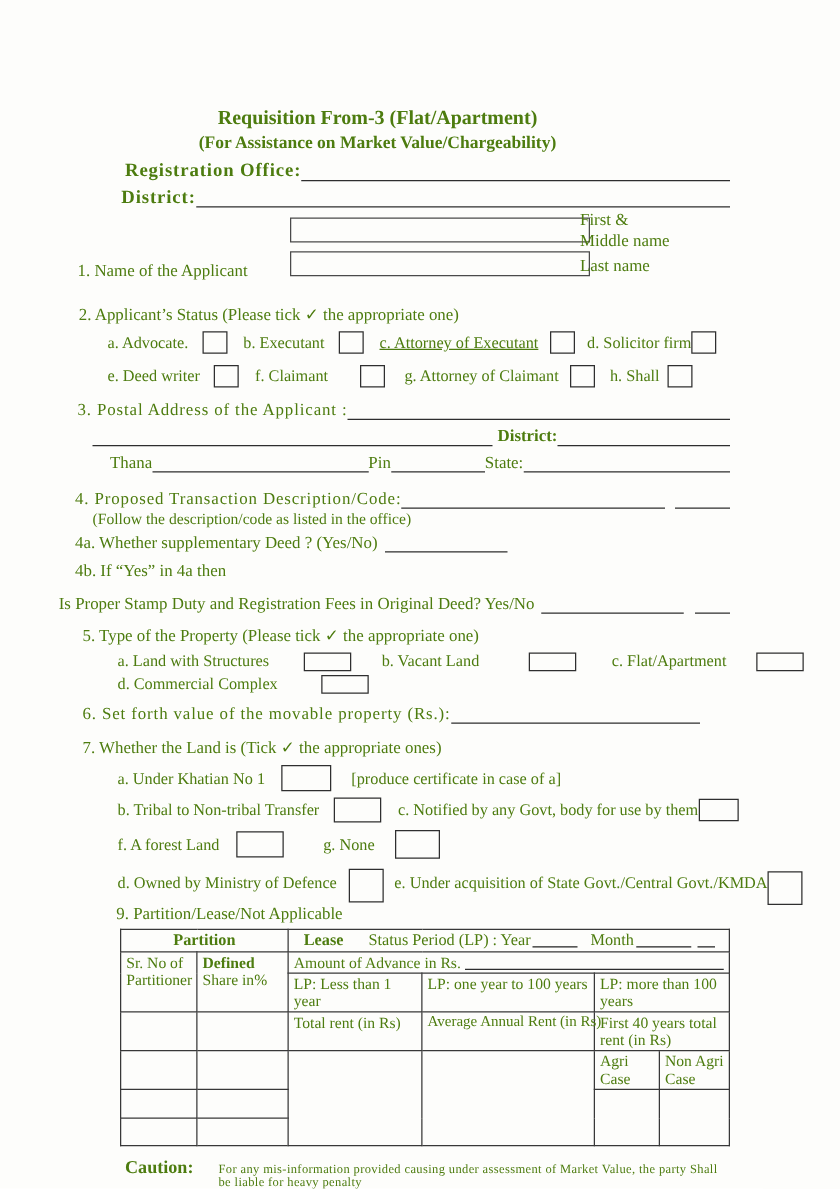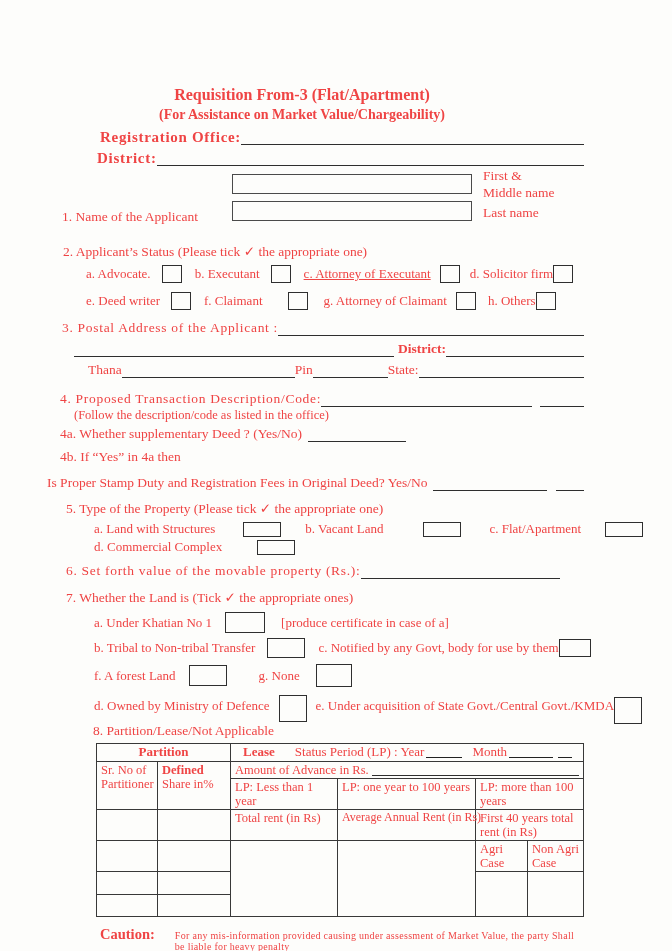--- a/index.html
+++ b/index.html
@@ -1,21 +1,21 @@
 <!DOCTYPE html>
 <html><head>
 <meta charset="utf-8">
 <style>
   * { box-sizing: border-box; margin: 0; padding: 0; }
   html,body { background:#ffffff; }
   .page {
     position: relative;
     width: 672px; height: 951px;
     background: #fdfdfb;
-    color: #ef4444;
+    color: #4d7c0f;
     font-family: "Liberation Serif", "DejaVu Serif", serif;
     font-size: 13.5px;
     overflow: hidden;
     padding-right: 88px;
   }
   .b { font-weight: bold; }
   .ls1 { letter-spacing: 0.7px; }
   .center { text-align: center; }
   .row { display: flex; align-items: flex-end; }
   .rowc { display: flex; align-items: center; }
@@ -30,21 +30,21 @@
   .title-block { margin: 86px 80px 0 100px; }
   .title { font-size: 16px; line-height: 18px; }
   .subtitle { font-size: 14px; line-height: 18px; margin-top: 2px; }
   .hdr-row { margin-left: 100px; margin-top: 5px; font-size: 15px; }
   .hdr-row .fill { margin-bottom: 1px; }
   .item1 { position: relative; height: 58px; margin-top: 6px; font-size: 13.5px; }
   .namebox {
     position: absolute; left: 232px; width: 240px; height: 20px;
     border: 1.5px solid #4a4a4a; background: transparent;
   }
-  .sidelabel { position: absolute; left: 483px; line-height: 16px; }
+  .sidelabel { position: absolute; left: 464px; line-height: 16px; }
   .sec-head { margin-left: 63px; margin-top: 12px; }
   .opt-label { white-space: nowrap; }
   .note { font-size: 12.5px; }
   table.p8 {
     border-collapse: collapse; table-layout: fixed;
     margin-left: 96px; margin-top: 4px; width: 487px;
     font-size: 12.5px; line-height: 1.12;
   }
   table.p8 td { border: 1.4px solid #383838; padding: 1px 4px; vertical-align: top; }
   .ulseg { display: inline-block; border-bottom: 1.3px solid #222; height: 11px; flex: none; }
@@ -89,21 +89,21 @@
     <span class="opt-label" style="margin-left:10px;">d. Solicitor firm</span>
     <span class="cb" style="margin-left:auto; margin-right:22px;"></span>
   </div>
   <div class="rowc" style="margin-left:86px; margin-top:9px; font-size:13px;">
     <span class="opt-label">e. Deed writer</span>
     <span class="cb" style="margin-left:11px;"></span>
     <span class="opt-label" style="margin-left:13px;">f. Claimant</span>
     <span class="cb" style="margin-left:25px;"></span>
     <span class="opt-label" style="margin-left:16px;">g. Attorney of Claimant</span>
     <span class="cb" style="margin-left:9px;"></span>
-    <span class="opt-label" style="margin-left:12px;">h. Others</span>
+    <span class="opt-label" style="margin-left:12px;">h. Shall</span>
     <span class="cb" style="margin-left:auto; margin-right:30px;"></span>
   </div>
 
   <div class="row" style="margin-left:62px; margin-top:10px;">
     <span class="ls1">3. Postal Address of the Applicant :</span>
     <span class="fill grow"></span>
   </div>
   <div class="row" style="margin-left:74px; margin-top:5px;">
     <span class="fill grow"></span>
     <span class="b" style="margin-left:4px;">District:</span>
@@ -174,21 +174,21 @@
     <span class="opt-label" style="margin-left:32px;">g. None</span>
     <span class="cb" style="width:36px; height:23px; margin-left:16px;"></span>
   </div>
   <div class="rowc" style="margin-left:94px; margin-top:5px; font-size:13px;">
     <span class="opt-label">d. Owned by Ministry of Defence</span>
     <span class="cb" style="width:28px; height:27px; margin-left:10px; transform:translateY(3px);"></span>
     <span class="opt-label" style="margin-left:8px;">e. Under acquisition of State Govt./Central Govt./KMDA</span>
     <span class="cb" style="width:28px; height:27px; margin-left:auto; margin-right:-44px; transform:translateY(5px);"></span>
   </div>
 
-  <div style="margin-left:93px; margin-top:4px;">8. Partition/Lease/Not Applicable</div>
+  <div style="margin-left:93px; margin-top:4px;">9. Partition/Lease/Not Applicable</div>
   <table class="p8">
     <colgroup>
       <col style="width:61px">
         <col style="width:73px">
         <col style="width:107px">
       <col style="width:138px">
         <col style="width:52px">
         <col style="width:56px">
     </colgroup>
     <tbody>

